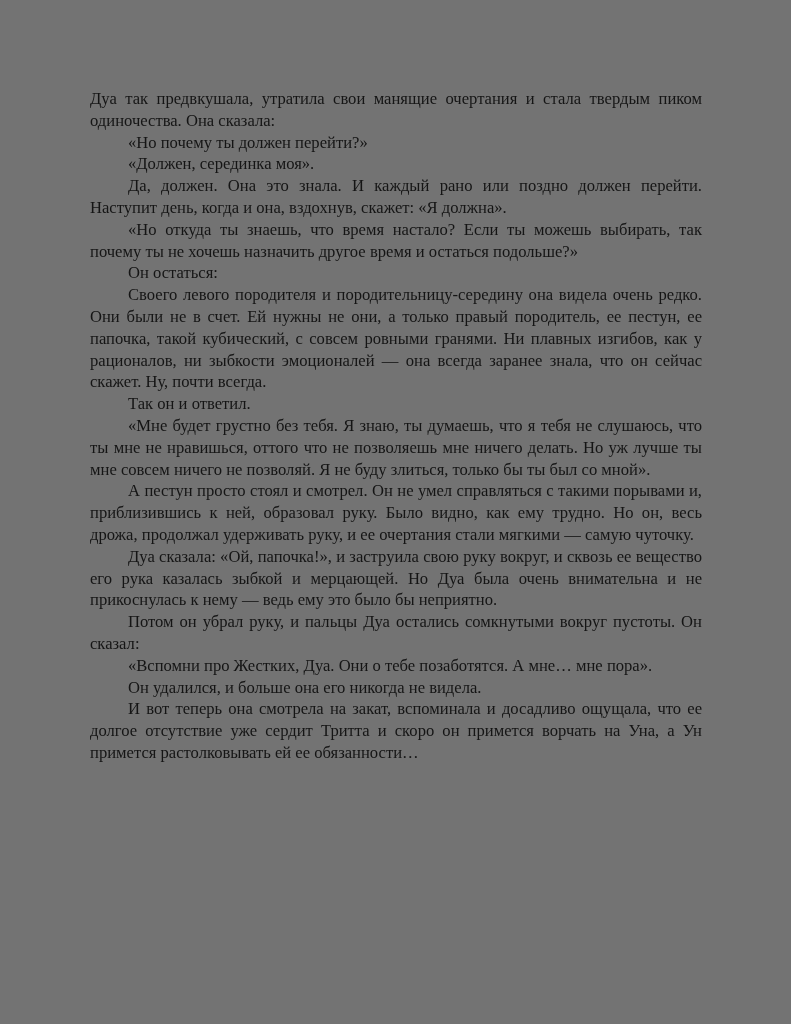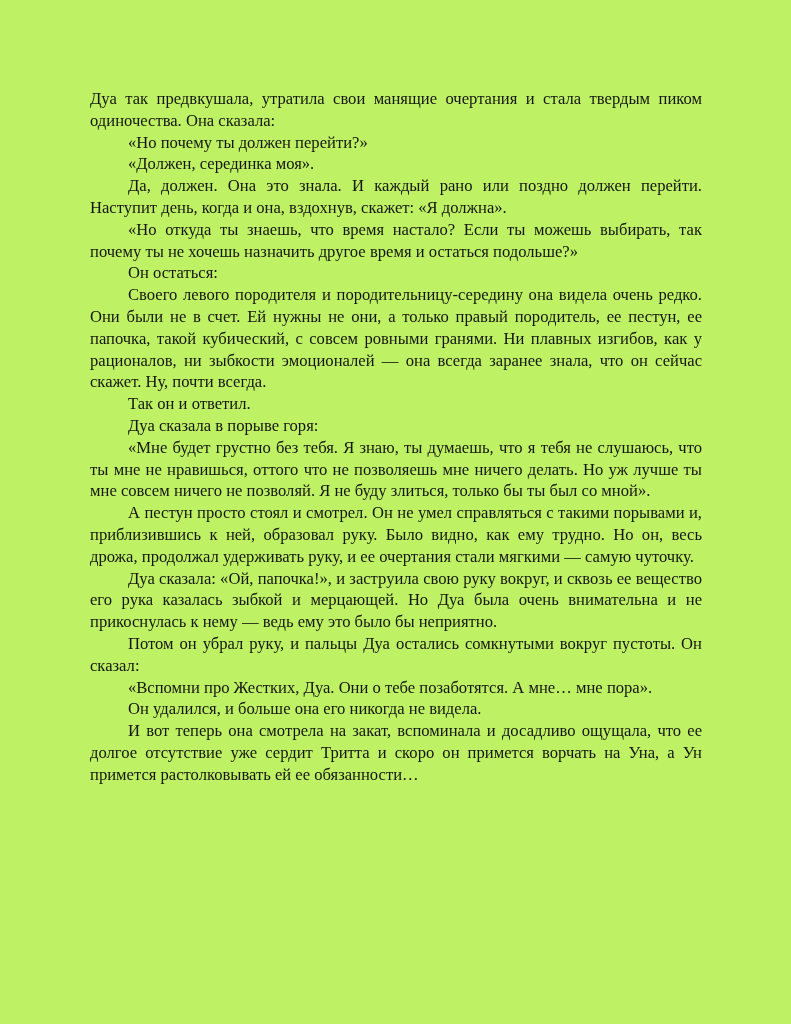--- a/index.html
+++ b/index.html
@@ -4,21 +4,21 @@
 <style>
   html, body {
     margin: 0;
     padding: 0;
     background: #ffffff;
   }
   .page {
     position: relative;
     width: 791px;
     height: 1024px;
-    background: #bef264;
+    background: #737373;
     overflow: hidden;
     box-sizing: border-box;
   }
   .text-block {
     position: absolute;
     left: 90px;
     top: 88px;
     width: 612px;
     font-family: "Liberation Serif", "DejaVu Serif", serif;
     font-size: 16.6px;
@@ -41,21 +41,20 @@
 <div class="page">
   <div class="text-block" id="paragraph-container">
       <p>Дуа так предвкушала, утратила свои манящие очертания и стала твердым пиком одиночества. Она сказала:</p>
       <p>«Но почему ты должен перейти?»</p>
       <p>«Должен, серединка моя».</p>
       <p>Да, должен. Она это знала. И каждый рано или поздно должен перейти. Наступит день, когда и она, вздохнув, скажет: «Я должна».</p>
       <p>«Но откуда ты знаешь, что время настало? Если ты можешь выбирать, так почему ты не хочешь назначить другое время и остаться подольше?»</p>
       <p>Он остаться:</p>
       <p>Своего левого породителя и породительницу-середину она видела очень редко. Они были не в счет. Ей нужны не они, а только правый породитель, ее пестун, ее папочка, такой кубический, с совсем ровными гранями. Ни плавных изгибов, как у рационалов, ни зыбкости эмоционалей — она всегда заранее знала, что он сейчас скажет. Ну, почти всегда.</p>
       <p>Так он и ответил.</p>
-      <p>Дуа сказала в порыве горя:</p>
       <p>«Мне будет грустно без тебя. Я знаю, ты думаешь, что я тебя не слушаюсь, что ты мне не нравишься, оттого что не позволяешь мне ничего делать. Но уж лучше ты мне совсем ничего не позволяй. Я не буду злиться, только бы ты был со мной».</p>
       <p>А пестун просто стоял и смотрел. Он не умел справляться с такими порывами и, приблизившись к ней, образовал руку. Было видно, как ему трудно. Но он, весь дрожа, продолжал удерживать руку, и ее очертания стали мягкими — самую чуточку.</p>
       <p>Дуа сказала: «Ой, папочка!», и заструила свою руку вокруг, и сквозь ее вещество его рука казалась зыбкой и мерцающей. Но Дуа была очень внимательна и не прикоснулась к нему — ведь ему это было бы неприятно.</p>
       <p>Потом он убрал руку, и пальцы Дуа остались сомкнутыми вокруг пустоты. Он сказал:</p>
       <p>«Вспомни про Жестких, Дуа. Они о тебе позаботятся. А мне… мне пора».</p>
       <p>Он удалился, и больше она его никогда не видела.</p>
       <p>И вот теперь она смотрела на закат, вспоминала и досадливо ощущала, что ее долгое отсутствие уже сердит Тритта и скоро он примется ворчать на Уна, а Ун примется растолковывать ей ее обязанности…</p>
     </div>
 </div>
 

